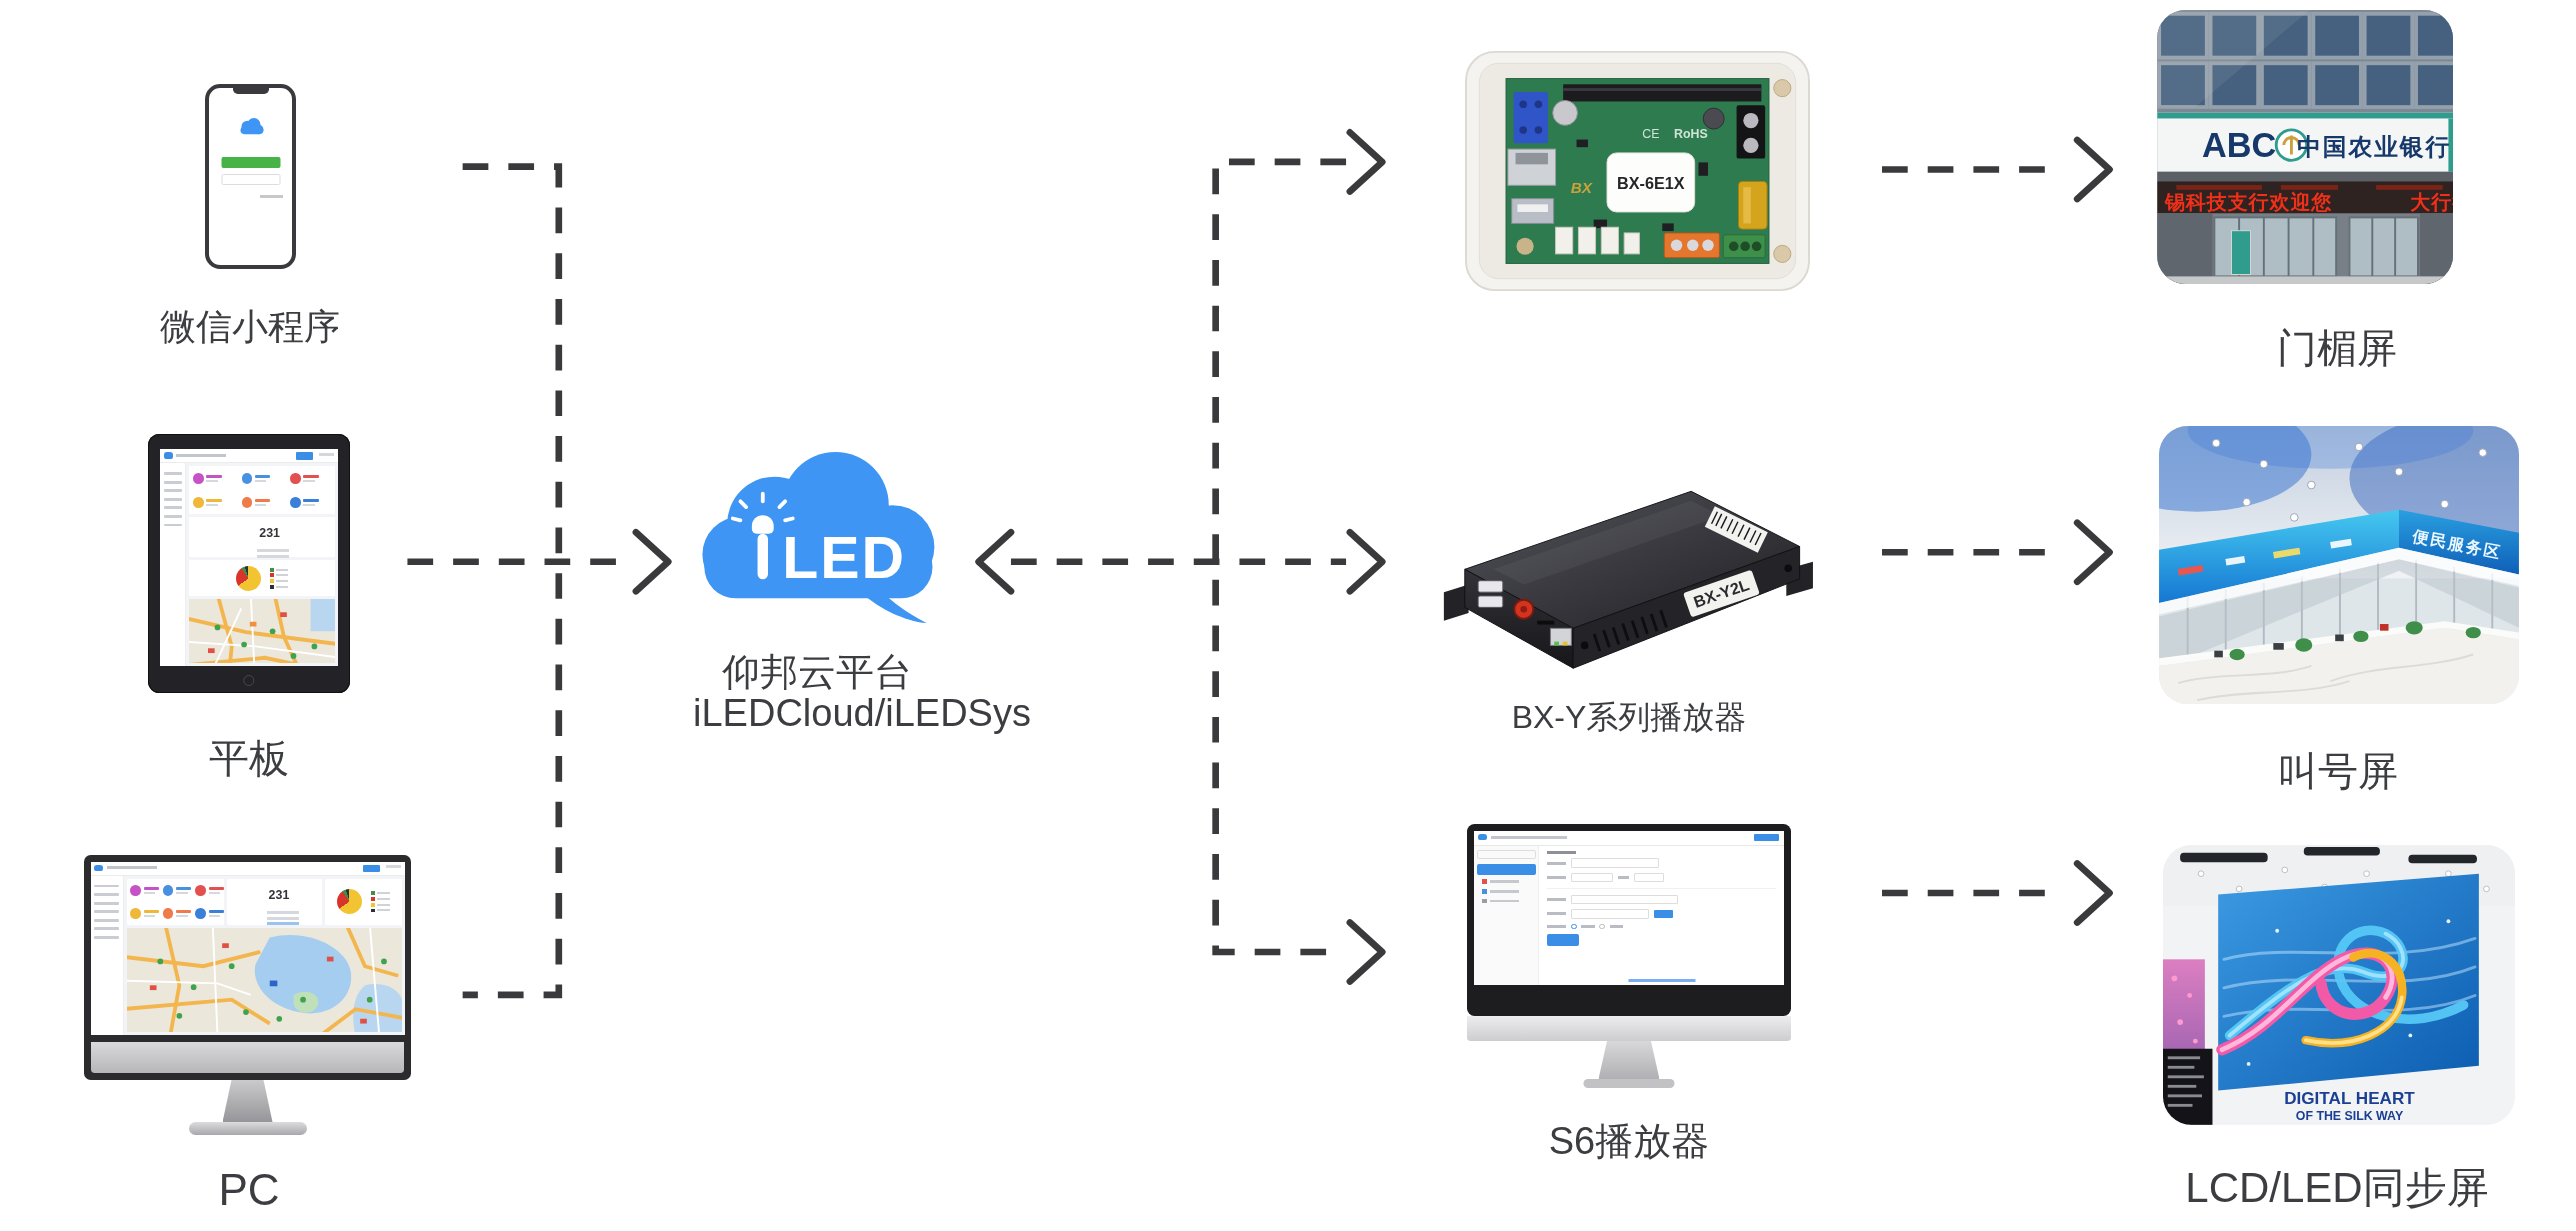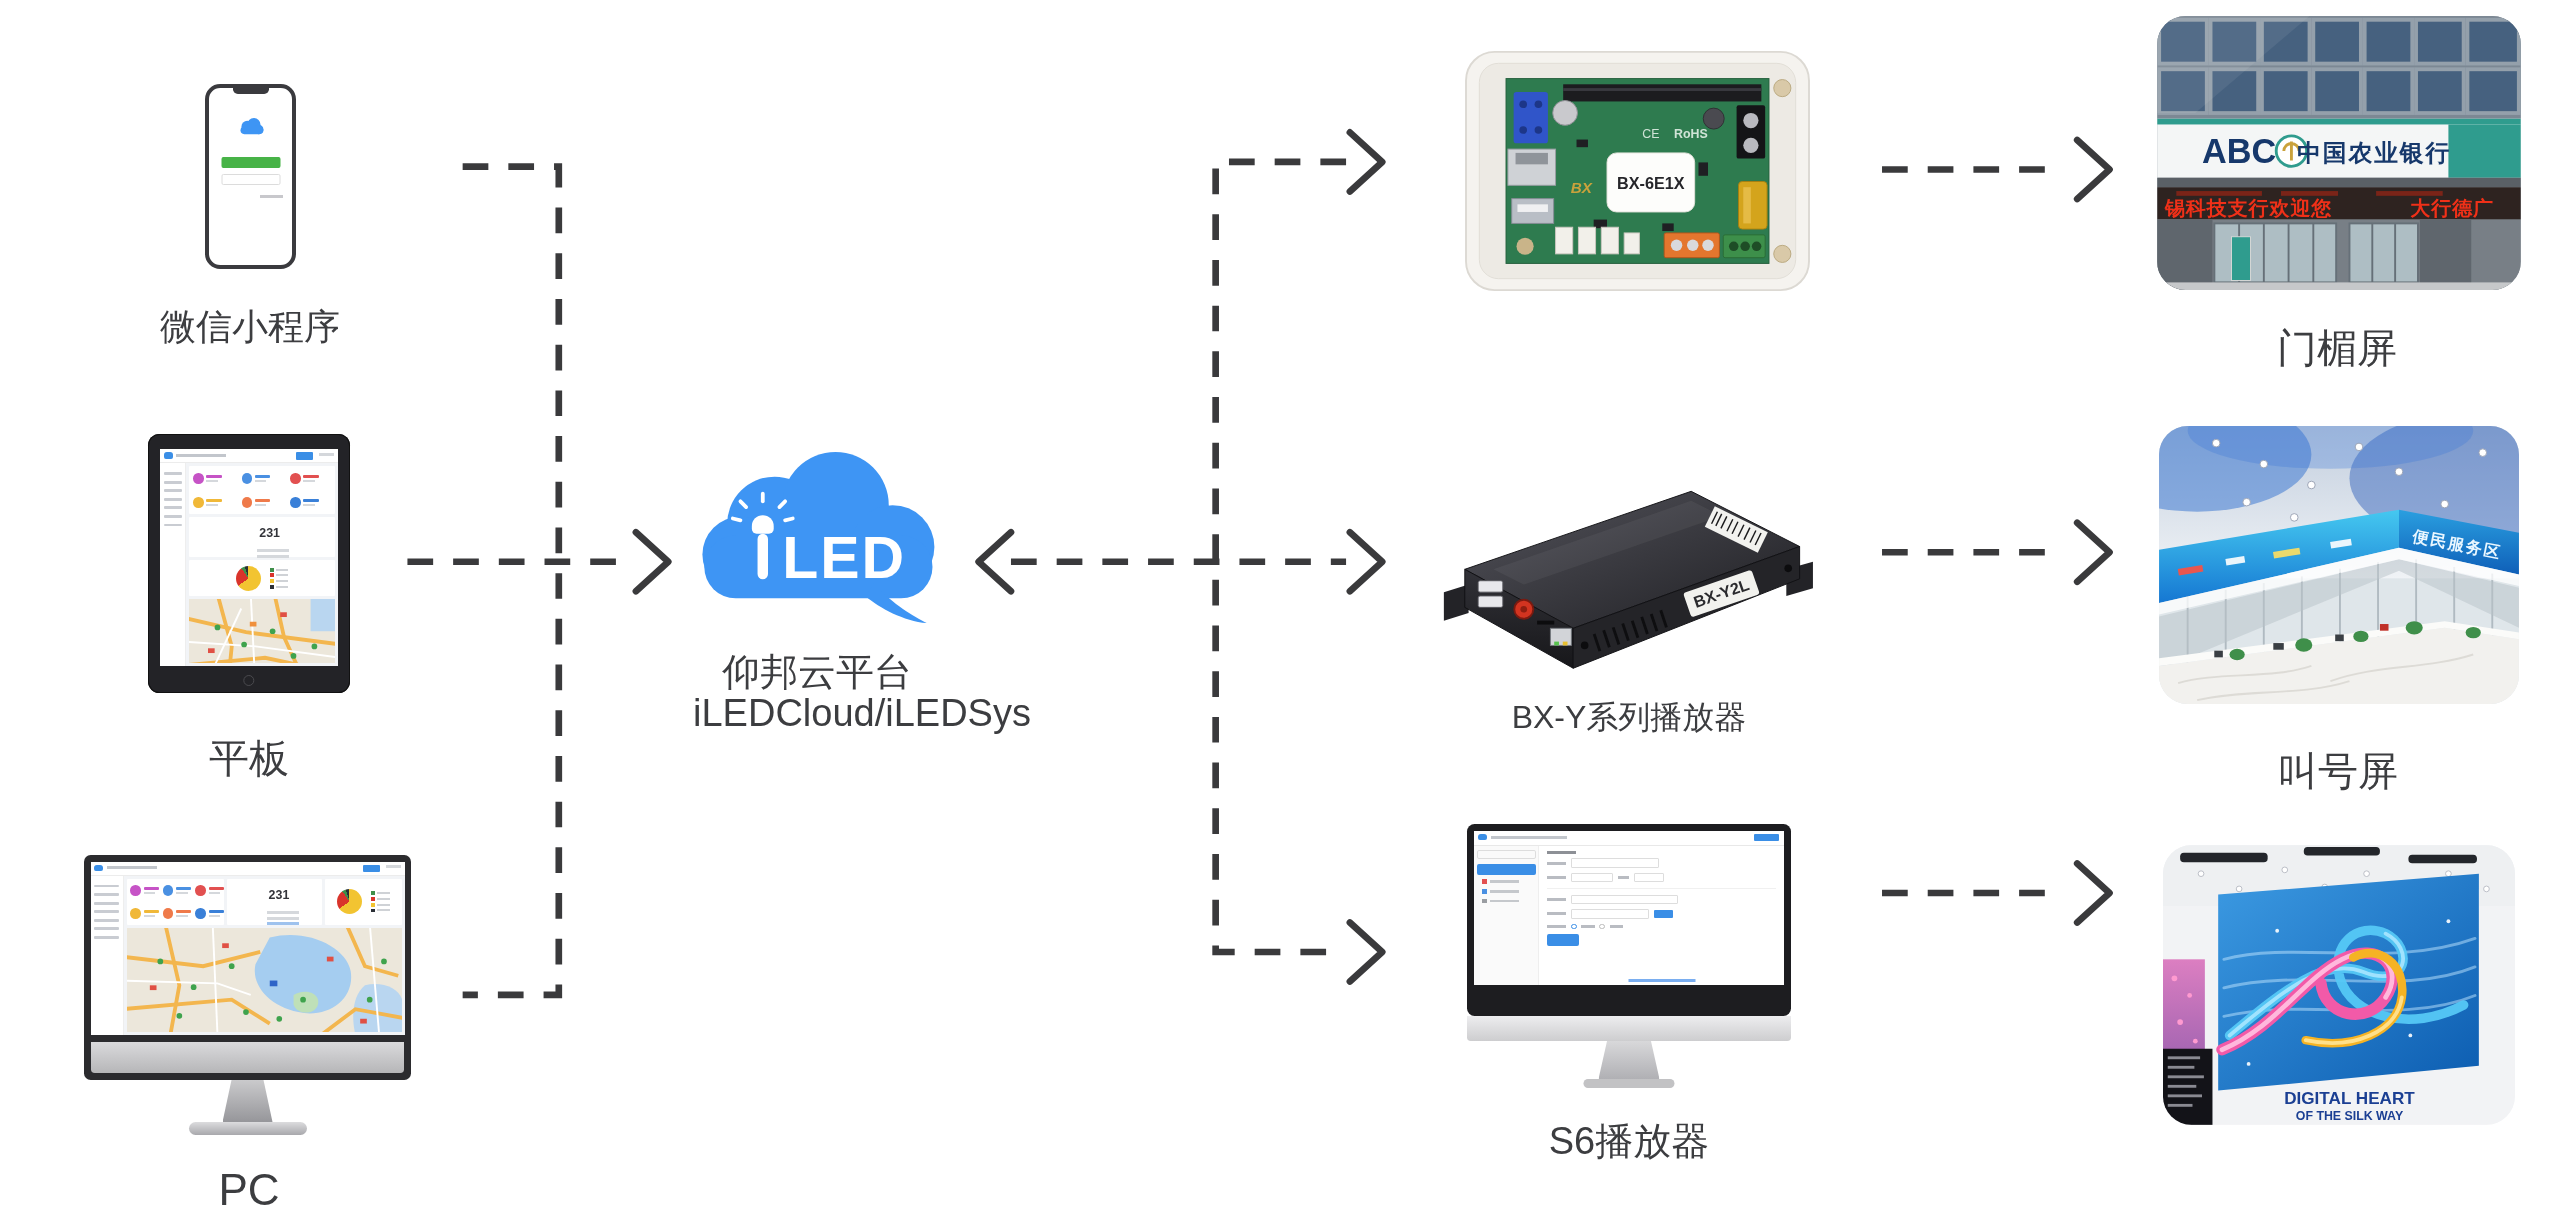--- a/index.html
+++ b/index.html
@@ -104,21 +104,21 @@
   .finp{height:7.6px;border:1px solid #ddd;border-radius:1px;background:#fff;}
   .fdiv{height:1px;background:#f0f0f0;margin:5.7px 0;}
   .fbtn{width:19px;height:8.6px;background:#3a8ee6;border-radius:1px;}
   .fradio{width:5.7px;height:5.7px;border-radius:50%;border:1px solid #3a8ee6;box-sizing:border-box;}
   .fradio.off{border-color:#bbb;}
   .s6-submit{width:32px;height:12.4px;background:#3a8ee6;border-radius:1.9px;margin-top:3.8px;}
   .s6-link{position:absolute;left:50%;bottom:2.9px;transform:translateX(-50%);width:67px;height:2.9px;background:#7aaef0;}
 
   
   .photo{overflow:hidden;border-radius:28.6px;z-index:2;}
-  .ph-door{left:2157px;top:16px;width:364px;height:274px;}
+  .ph-door{left:2157px;top:10px;width:296px;height:274px;}
   .ph-queue{left:2159px;top:426px;width:360px;height:278px;}
   .ph-wall{left:2163px;top:845px;width:352px;height:280px;}
 </style>
 </head>
 <body>
 
 <div id="stage">
 
   <svg id="connectors" width="2576" height="1232" viewBox="0 0 2706 1294">
     <g stroke="#3a3a3c" stroke-width="7" fill="none">
@@ -858,15 +858,16 @@
           <rect x="5" y="232" width="28" height="3"></rect>
           <rect x="5" y="242" width="38" height="3"></rect>
         <rect x="5" y="252" width="30" height="3"></rect>
           <rect x="5" y="262" width="36" height="3"></rect>
           <rect x="5" y="272" width="26" height="3"></rect>
       </g>
       <text x="196" y="272" text-anchor="middle" font-size="18" font-weight="bold" fill="#1b3f93">DIGITAL HEART</text>
       <text x="196" y="289" text-anchor="middle" font-size="13" font-weight="bold" fill="#1b3f93">OF THE SILK WAY</text>
     </svg>
   </div>
+  <div class="caption" style="left:2337px;top:1160px;font-size:42px;">LCD/LED同步屏</div>
 
 </div>
 
 
 </body></html>

